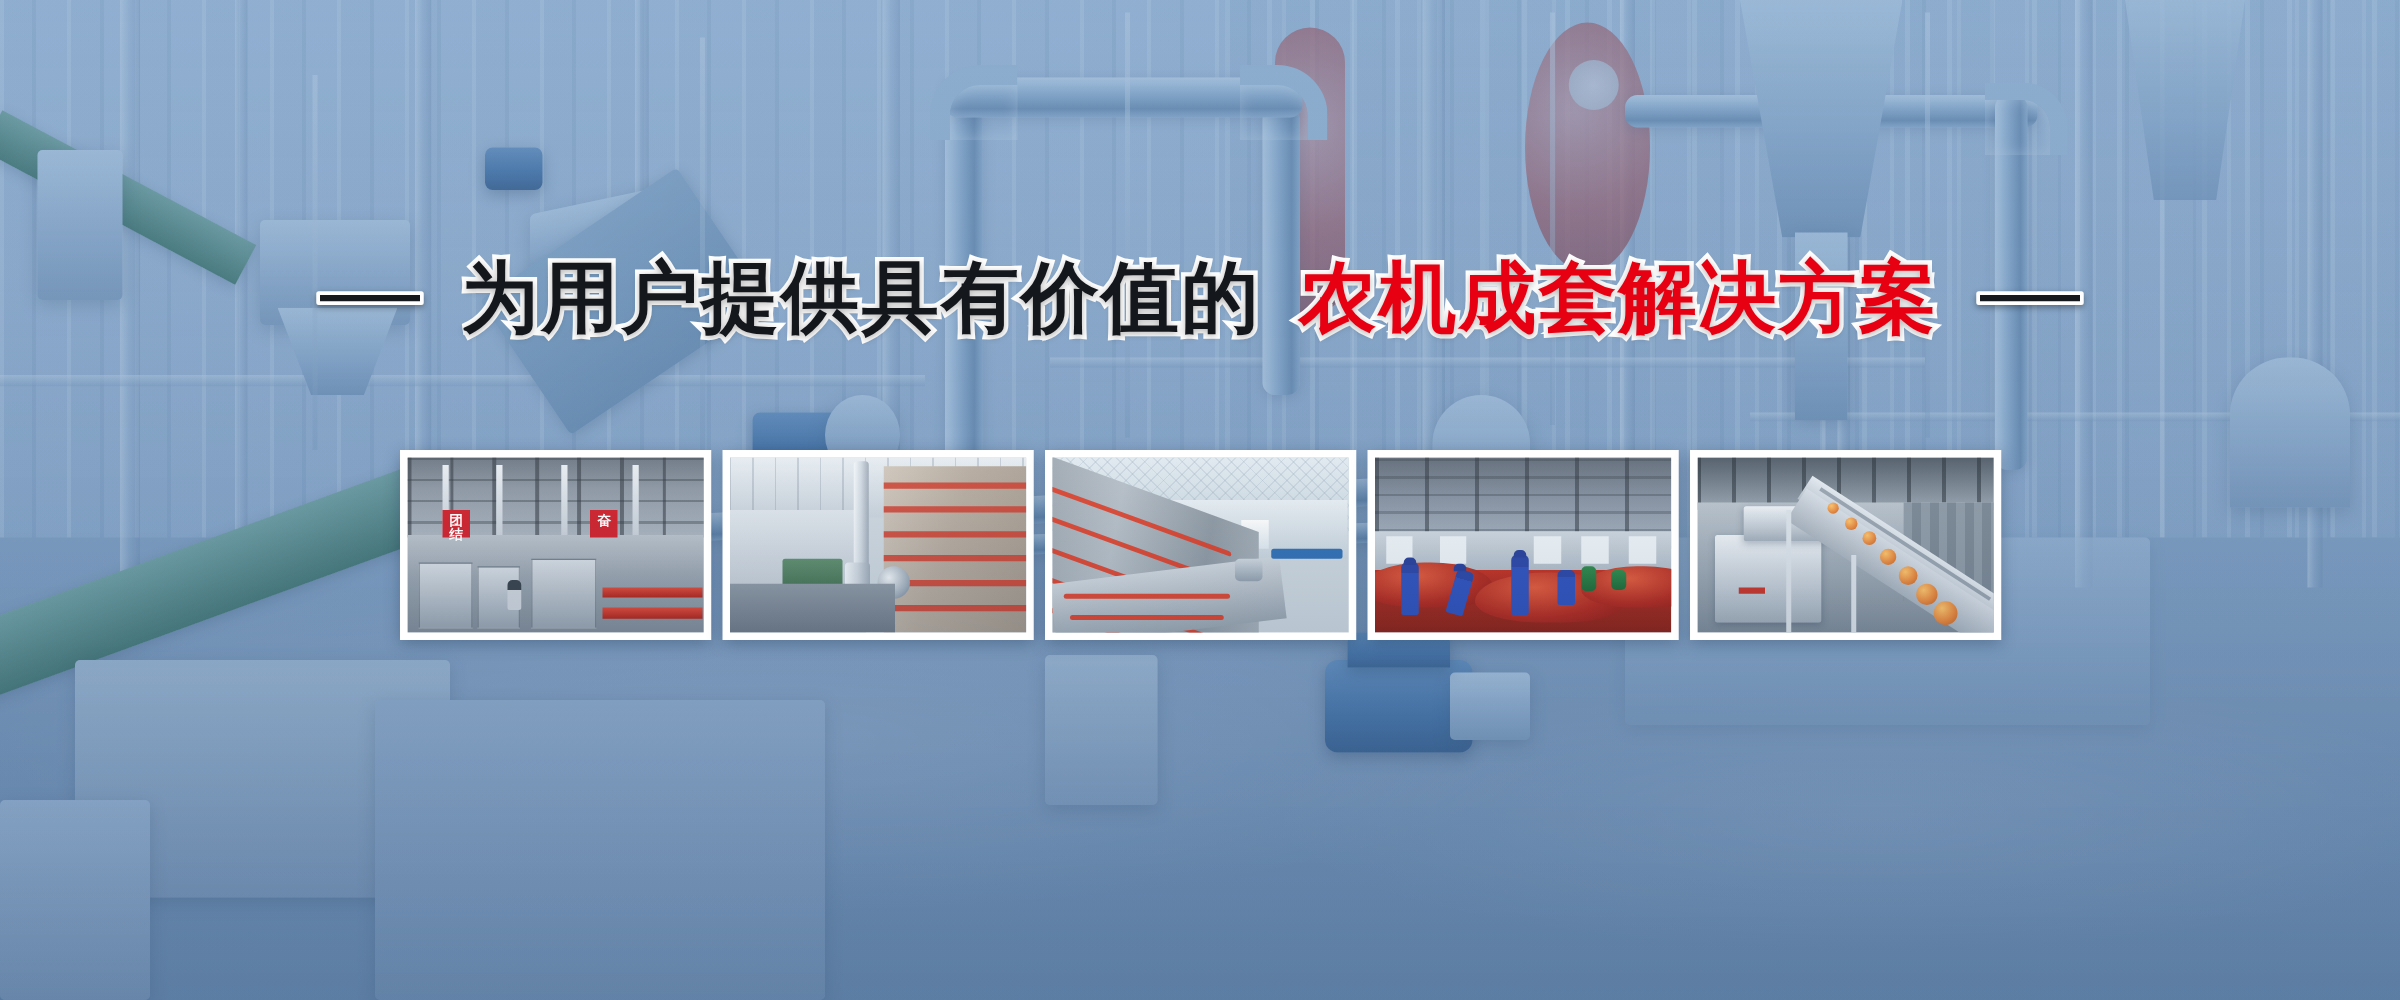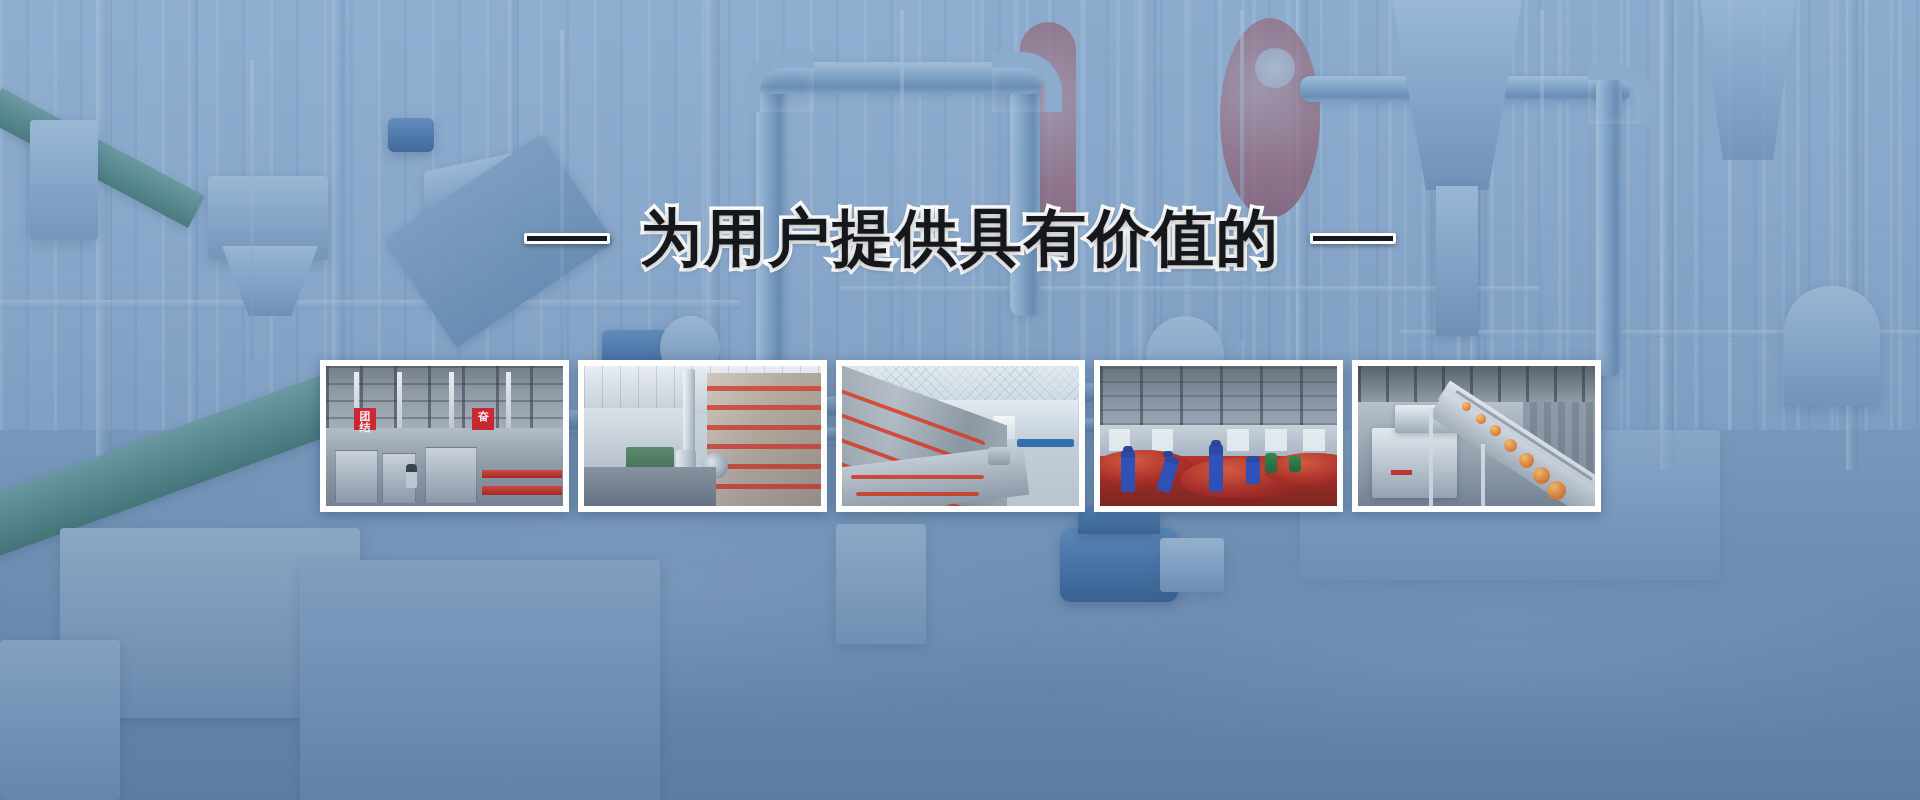--- a/index.html
+++ b/index.html
@@ -117,21 +117,21 @@
   .headline-row {
     position:absolute; left:0; top:206px; width:1920px;
     display:flex; align-items:center; justify-content:center; gap:30px;
   }
   .dash {
     width:86px; height:11px; background:#15181c;
     border:3px solid #ffffff; border-radius:2px;
     box-shadow:0 2px 5px rgba(0,0,0,.35);
   }
   .headline {
-    font-family:Liberation Serif, serif;
+    font-family:Liberation Sans, sans-serif;
     font-weight:700; font-size:62px; line-height:1.06;
     letter-spacing:2px; white-space:nowrap;
   }
   .hl-dark {
     color:#14171b;
     -webkit-text-stroke:7px #ffffff;
     paint-order:stroke fill;
     text-shadow:0 2px 6px rgba(0,0,0,.30);
   }
   .hl-red {
@@ -356,20 +356,21 @@
       <div class="beam" style="left:1540px;top:10px; width:4px; height:340px;"></div>
     </div>
 
     <div class="bg-tint"></div>
     <div class="bg-veil"></div>
   </div>
 
   <div class="headline-row">
     <span class="dash"></span>
     <span class="headline hl-dark">为用户提供具有价值的</span>
+    <span class="headline hl-red">农机成套解决方案</span>
     <span class="dash"></span>
   </div>
 
 
   <div class="thumbs">
 
     <div class="thumb">
       <div class="thumb-inner">
         <div class="t1-roof"></div>
           <div class="t1-truss"></div>

